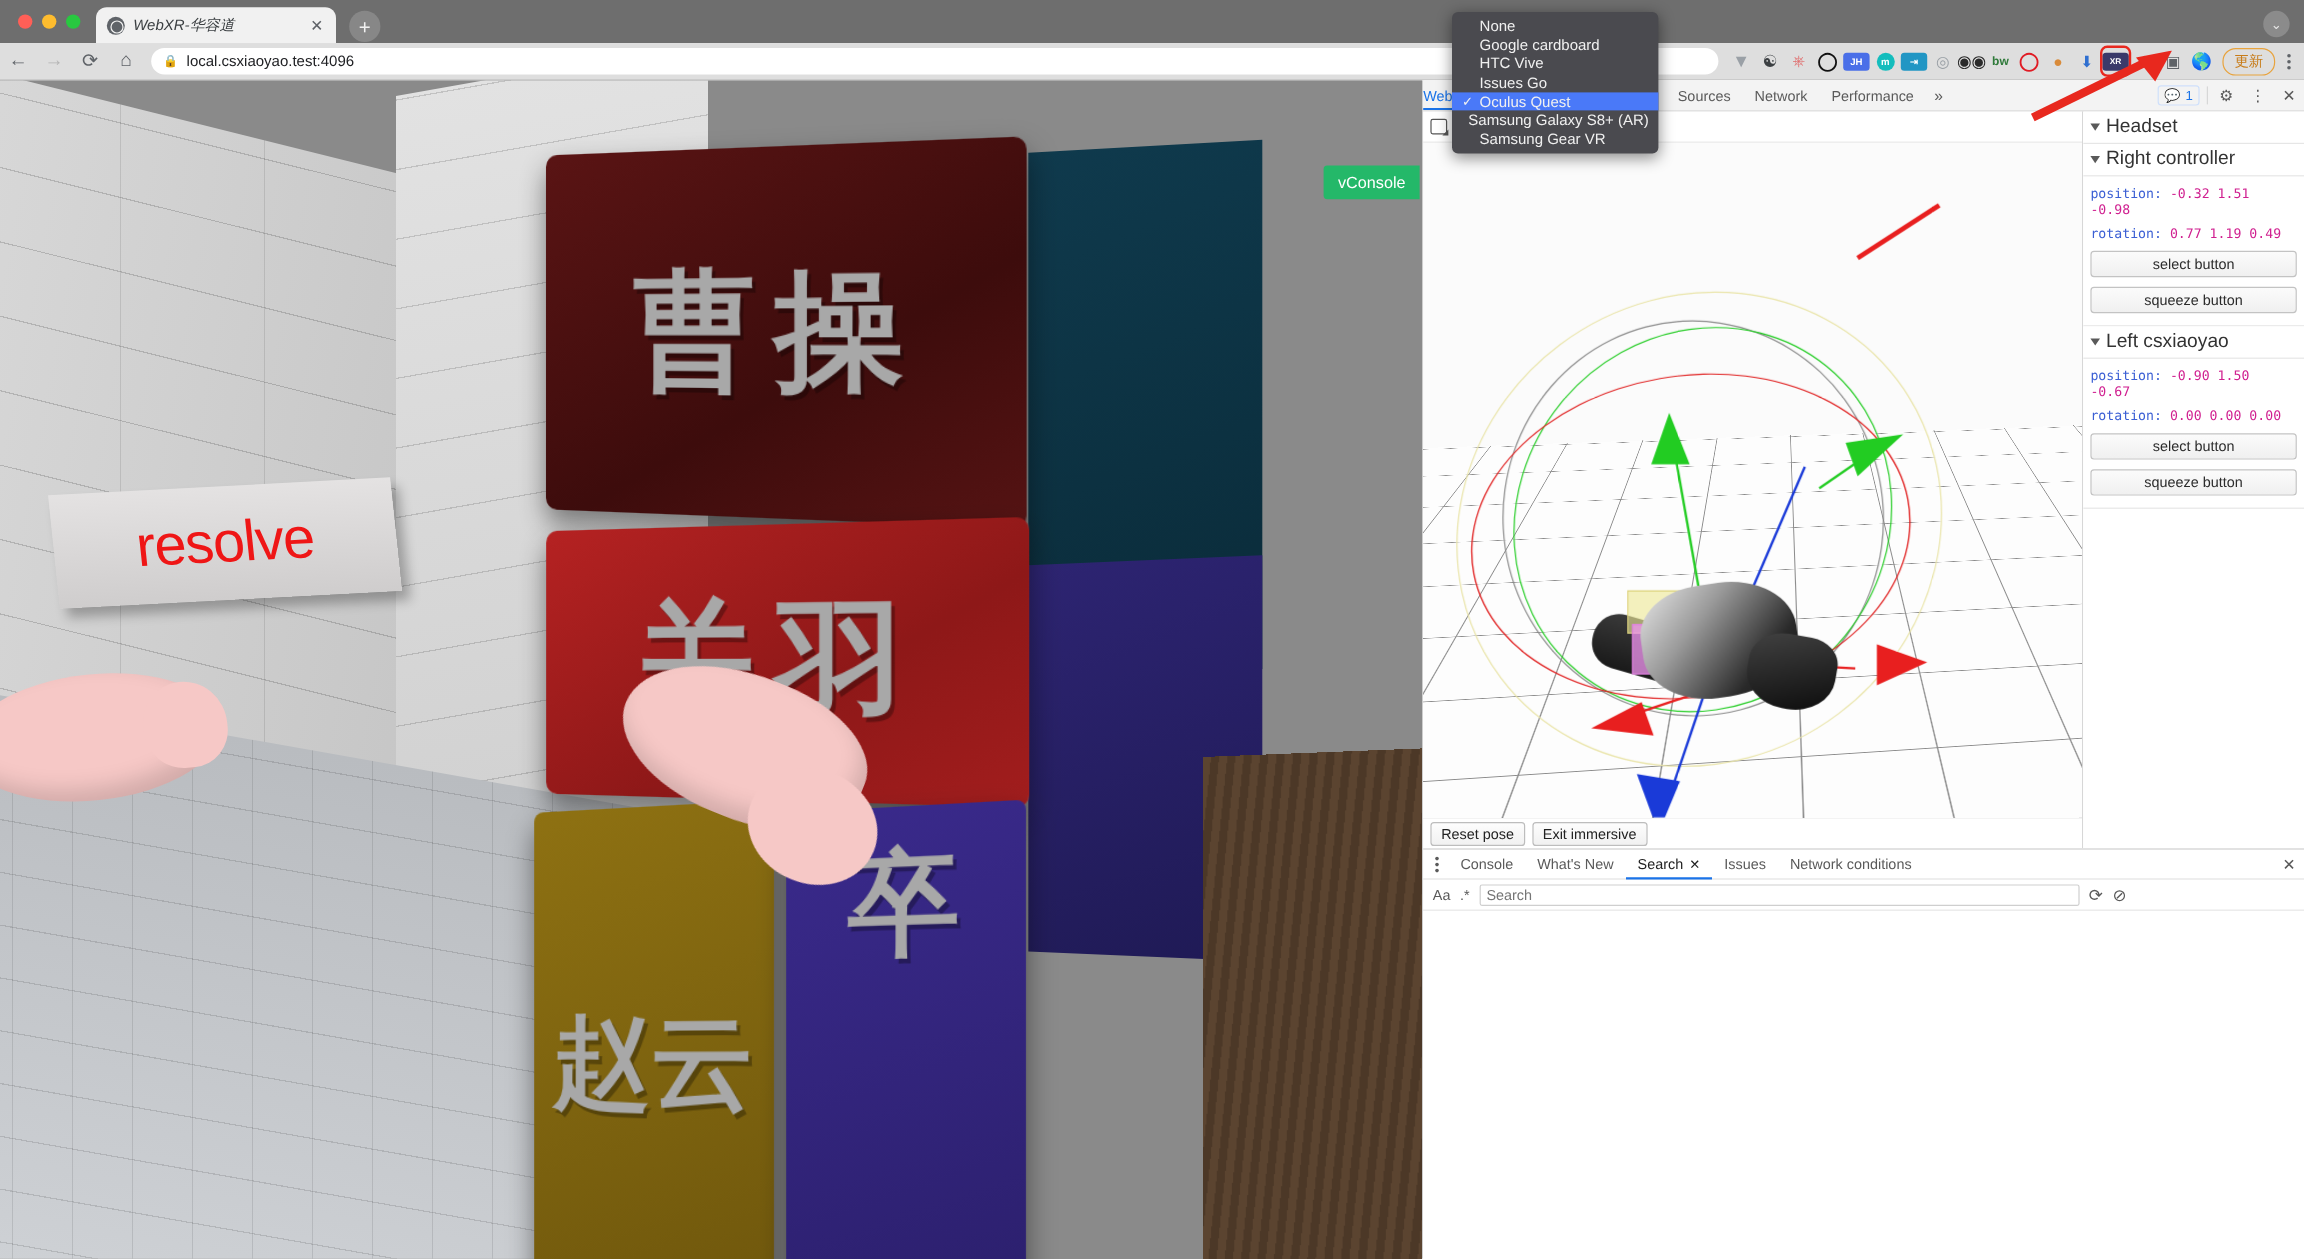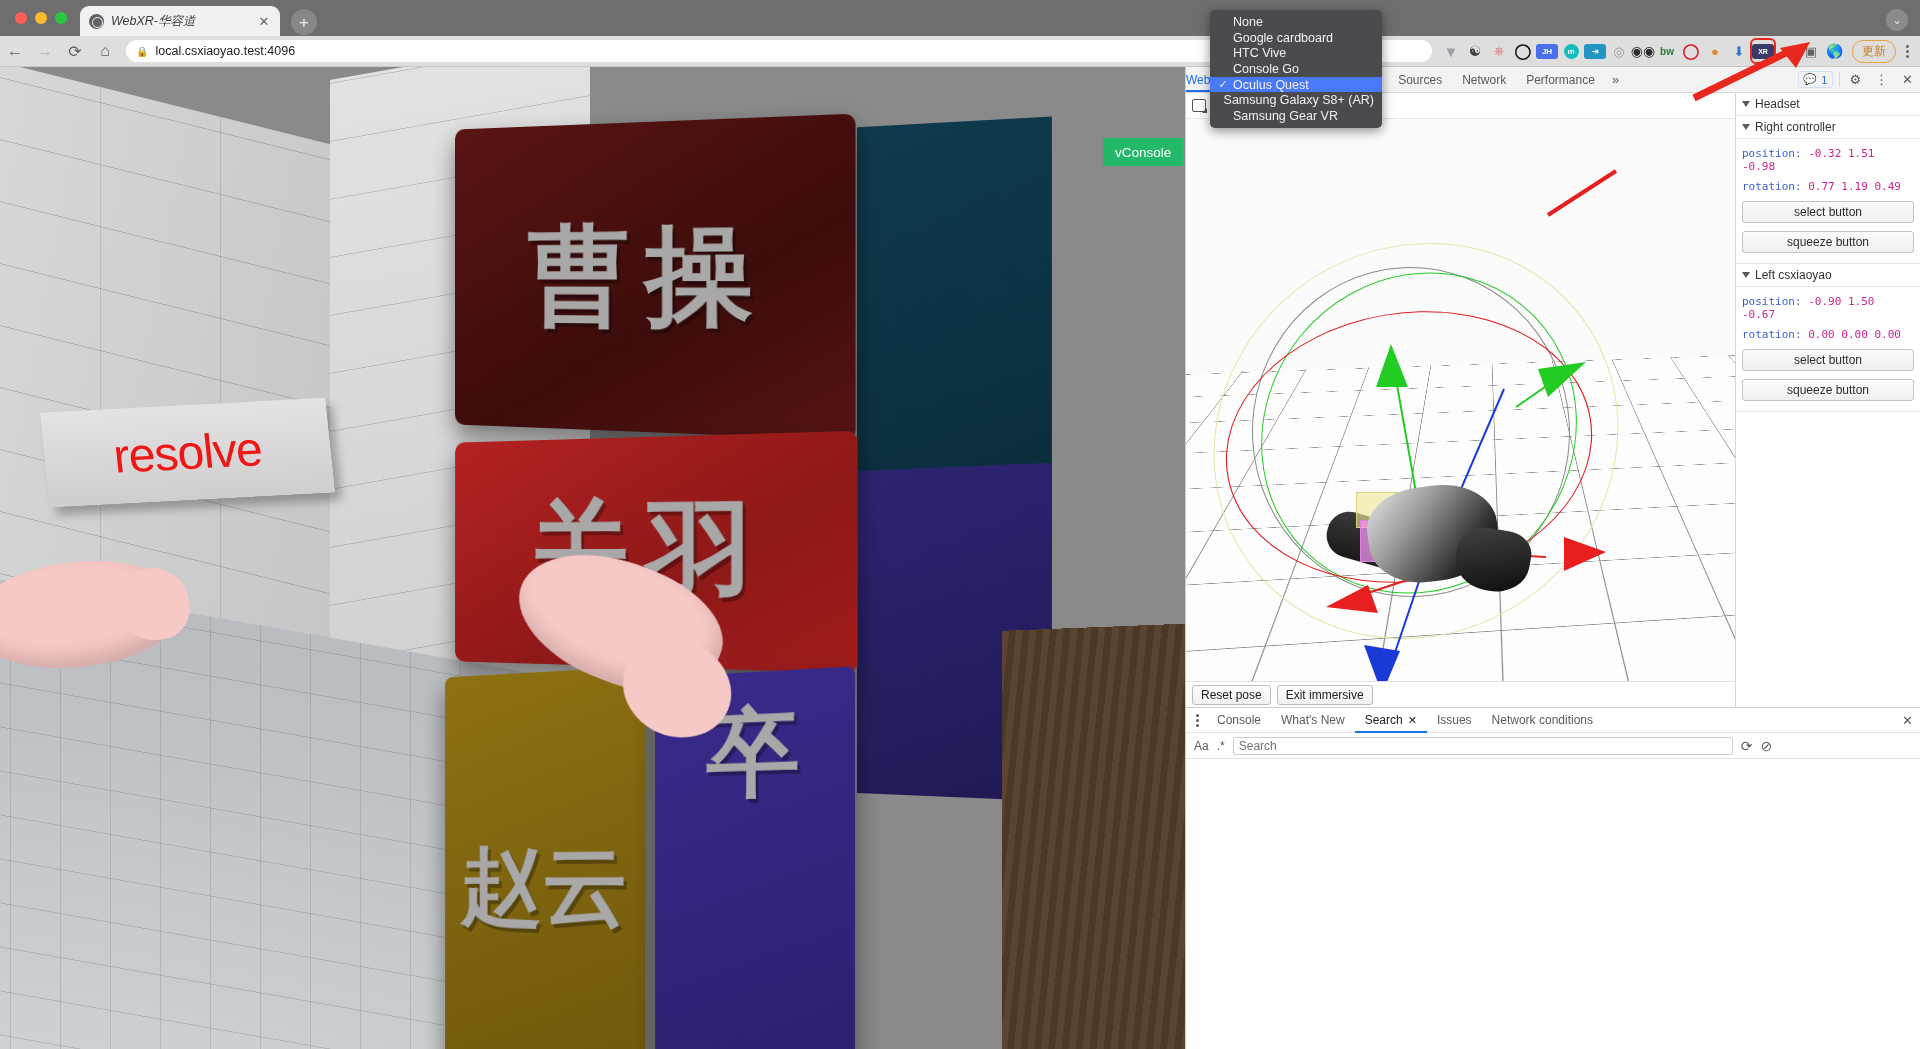--- a/index.html
+++ b/index.html
@@ -301,21 +301,21 @@
     background: linear-gradient(160deg,#444,#0b0b0b); border-radius:40% 34% 48% 46%;
     transform:rotate(10deg);
   }
 
   .webxr-right {
     width:184px; flex:0 0 auto; background:#fff; overflow:hidden;
     font-size:11.5px;
   }
   .sec-head {
     display:flex; align-items:center; gap:5px; padding:4px 6px;
-    border-bottom:1px solid #e6e6e6; color:#333; font-size:12px;
+    border-bottom:1px solid #e6e6e6; color:#333; font-size:16px;
     background:#fff;
   }
   .tri { width:0;height:0;border-left:4.5px solid transparent;border-right:4.5px solid transparent;border-top:6px solid #5a5a5a;}
   .sec-body { padding:8px 6px 10px 6px; border-bottom:1px solid #e6e6e6;}
   .kv { font-family:"DejaVu Sans Mono", monospace; font-size:11px; margin-bottom:7px; }
   .kv .k { color:#3b5fd4; }
   .kv .v { color:#d02090; }
   .xbtn {
     display:block; width:100%; height:22px; margin-top:8px;
     background: linear-gradient(180deg,#fbfbfb,#f0f0f0);
@@ -663,21 +663,21 @@
     <div class="xr-menu-item">
       <span class="tick"></span>
       <span>Google cardboard</span>
     </div>
     <div class="xr-menu-item">
       <span class="tick"></span>
       <span>HTC Vive</span>
     </div>
     <div class="xr-menu-item">
       <span class="tick"></span>
-      <span>Console Go</span>
+      <span>Issues Go</span>
     </div>
     <div class="xr-menu-item selected">
       <span class="tick">✓</span>
       <span>Oculus Quest</span>
     </div>
     <div class="xr-menu-item">
       <span class="tick"></span>
       <span>Samsung Galaxy S8+ (AR)</span>
     </div>
     <div class="xr-menu-item">

